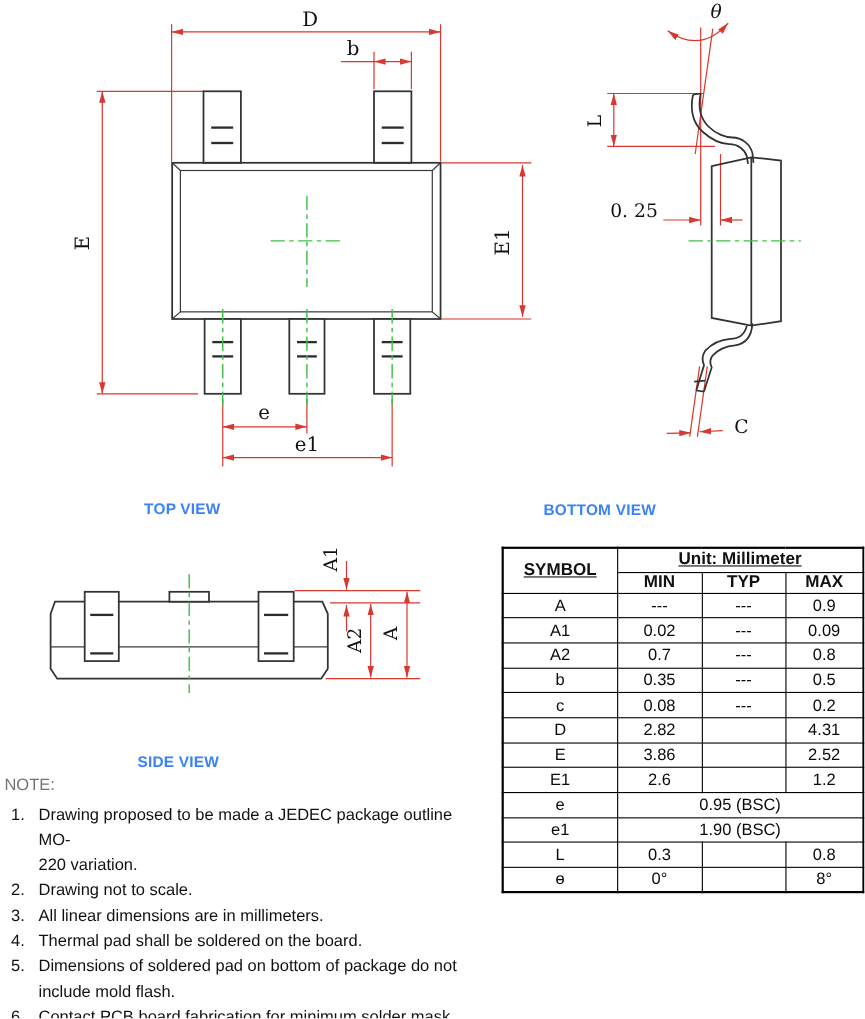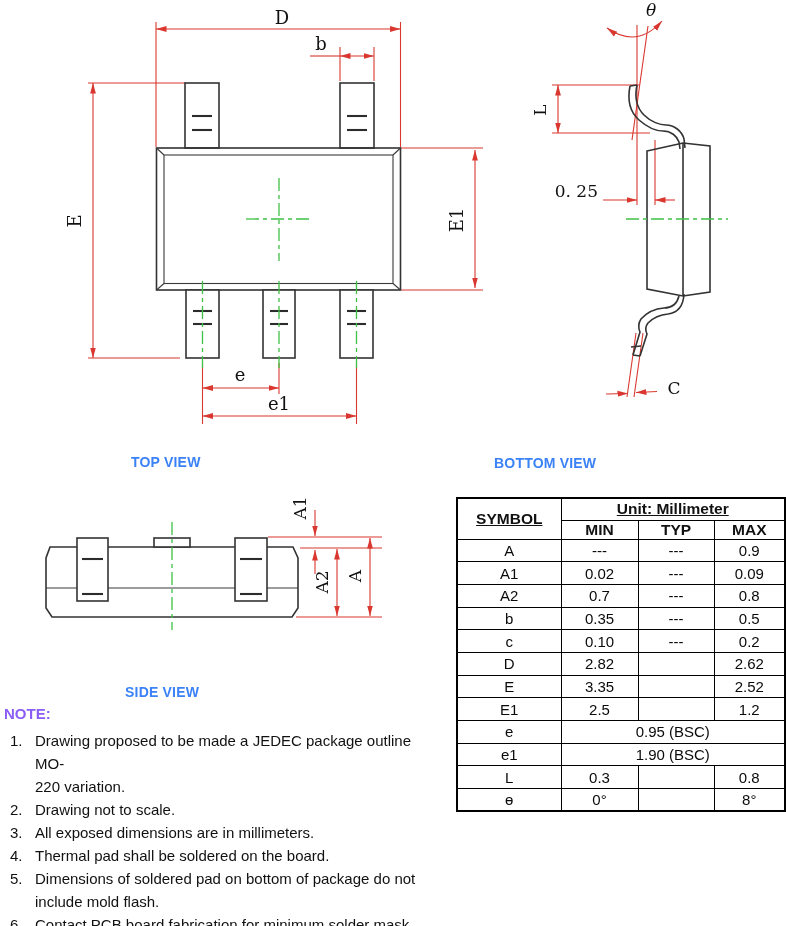--- a/index.html
+++ b/index.html
@@ -8,21 +8,21 @@
   .abs{position:absolute;}
   .view-title{font-size:14px;font-weight:700;color:#3b82f6;letter-spacing:.2px;white-space:nowrap;}
   
   .spec-table{border-collapse:collapse;table-layout:fixed;width:328px;border:2px solid #000;}
   .spec-table td,.spec-table th{border:1.5px solid #000;text-align:center;vertical-align:middle;
       padding:0;font-family:"Liberation Sans",sans-serif;overflow:hidden;}
   .spec-table th{font-size:15.5px;font-weight:700;}
   .spec-table td{font-size:15px;font-weight:400;color:#0a0a0a;}
   tr.rh1{height:22px;text-decoration:underline;} tr.rh2{height:18px;} tr.rd{height:22.7px;}
   
-  .note-head{font-size:15px;font-weight:700;color:#8b5cf6;}
+  .note-head{font-size:15px;font-weight:400;color:#737373;}
   .note-item{display:flex;line-height:23px;font-size:15px;color:#111;}
   .note-num{width:25px;flex:none;}
   .note-text{white-space:pre-line;width:405px;}
   
   .blk{stroke:#333;fill:none;stroke-width:1.6;}
   .blkf{stroke:#333;fill:#fff;stroke-width:1.6;}
   .thin{stroke:#3a3a3a;fill:none;stroke-width:1.1;}
   .mark{stroke:#2c2c2c;stroke-width:2.1;}
   .red{stroke:#d9372f;fill:none;stroke-width:1.1;}
   .grn{stroke:#3fc146;fill:none;stroke-width:1.3;stroke-dasharray:13 4 4 4;}
@@ -218,39 +218,39 @@
           <td>0.8</td>
     </tr>
     <tr class="rd">
       <td>b</td>
           <td>0.35</td>
           <td>---</td>
           <td>0.5</td>
     </tr>
     <tr class="rd">
       <td>c</td>
-          <td>0.10</td>
+          <td>0.08</td>
           <td>---</td>
           <td>0.2</td>
     </tr>
     <tr class="rd">
       <td>D</td>
           <td>2.82</td>
           <td></td>
-          <td>2.62</td>
+          <td>4.31</td>
     </tr>
     <tr class="rd">
       <td>E</td>
-          <td>3.35</td>
+          <td>3.86</td>
           <td></td>
           <td>2.52</td>
     </tr>
     <tr class="rd">
       <td>E1</td>
-          <td>2.5</td>
+          <td>2.6</td>
           <td></td>
           <td>1.2</td>
     </tr>
     <tr class="rd">
       <td>e</td>
           <td colspan="3">0.95 (BSC)</td>
     </tr>
     <tr class="rd">
       <td>e1</td>
           <td colspan="3">1.90 (BSC)</td>
@@ -278,21 +278,21 @@
         <span class="note-num">1.</span>
         <div class="note-text">Drawing proposed to be made a JEDEC package outline MO-
 220 variation.</div>
       </div>
       <div class="note-item">
         <span class="note-num">2.</span>
         <div class="note-text">Drawing not to scale.</div>
       </div>
       <div class="note-item">
         <span class="note-num">3.</span>
-        <div class="note-text">All exposed dimensions are in millimeters.</div>
+        <div class="note-text">All linear dimensions are in millimeters.</div>
       </div>
       <div class="note-item">
         <span class="note-num">4.</span>
         <div class="note-text">Thermal pad shall be soldered on the board.</div>
       </div>
       <div class="note-item">
         <span class="note-num">5.</span>
         <div class="note-text">Dimensions of soldered pad on bottom of package do not
 include mold flash.</div>
       </div>

